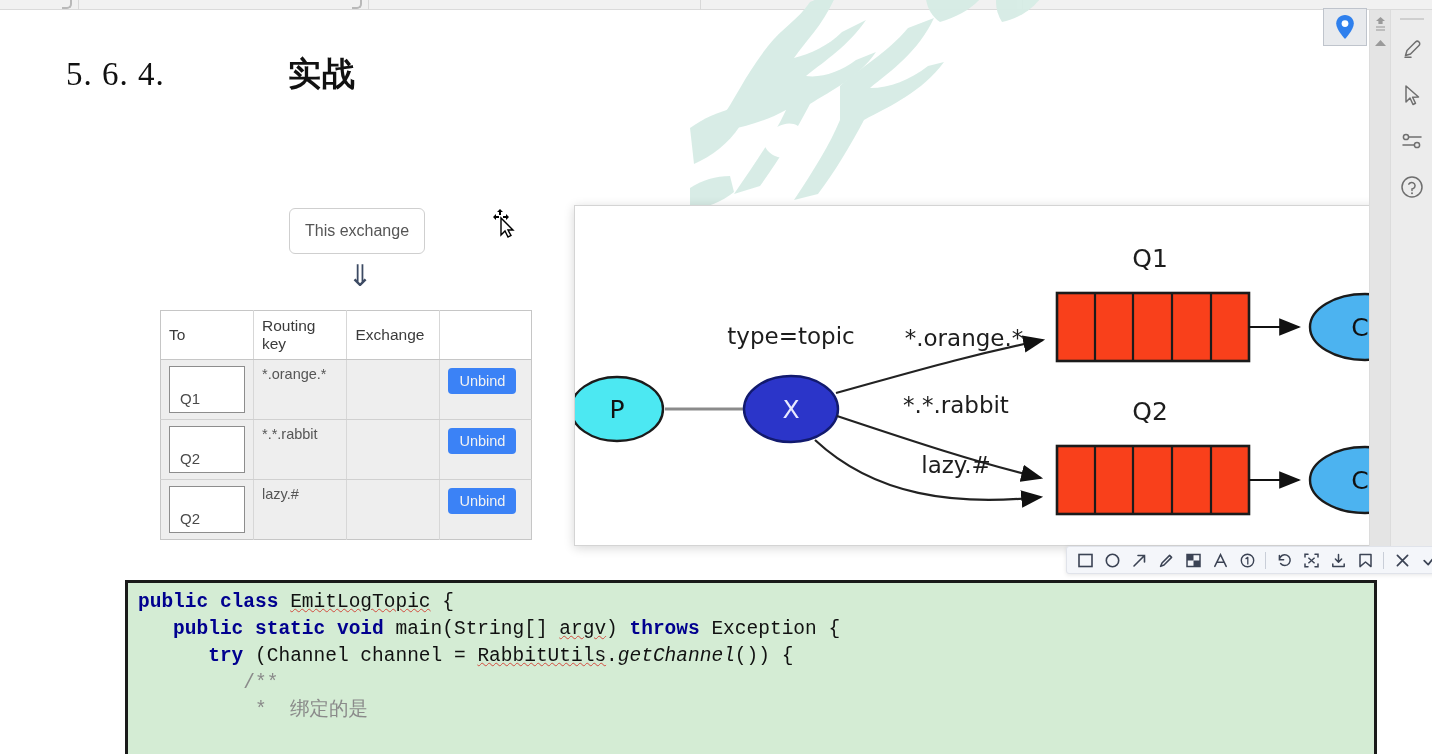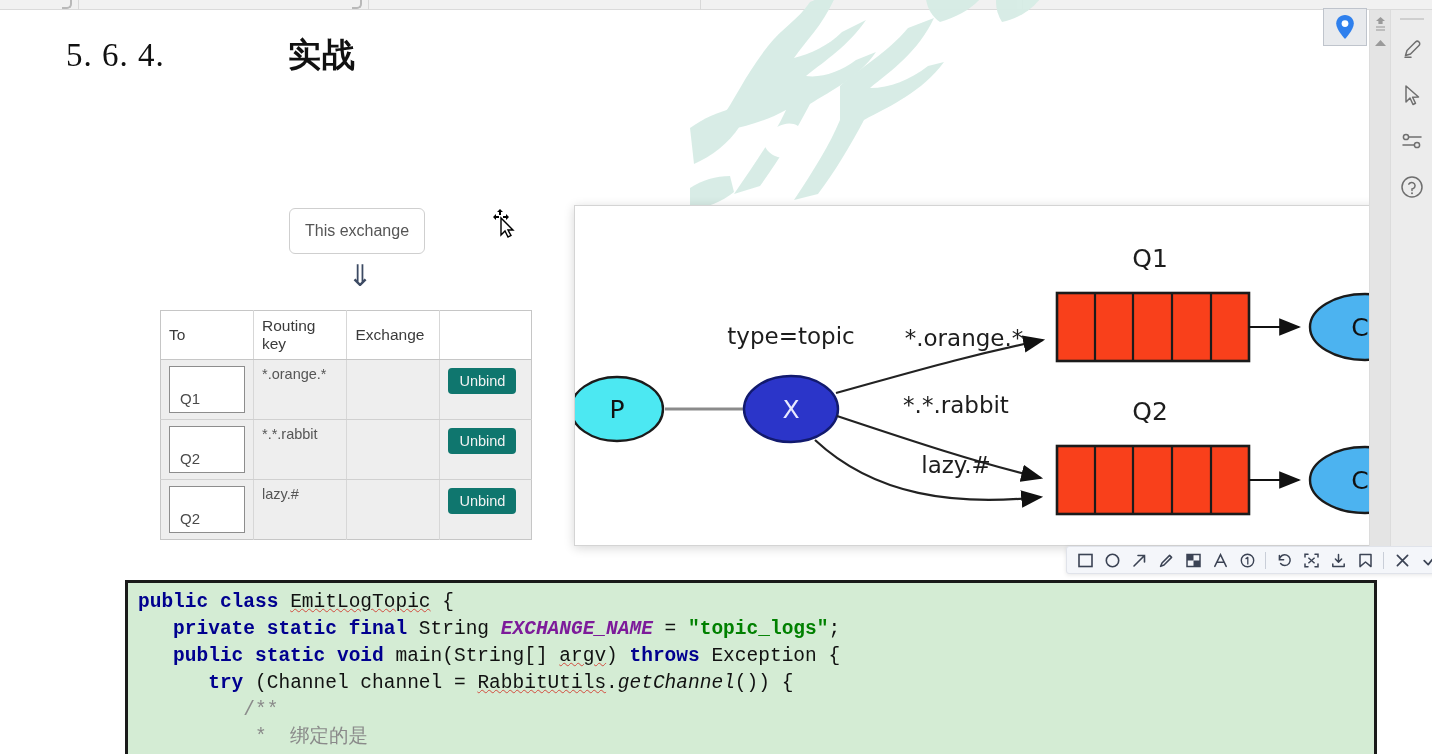--- a/index.html
+++ b/index.html
@@ -32,21 +32,21 @@
     position:absolute; left:690px; top:-20px; width:360px; height:230px;
     pointer-events:none; opacity:1;
   }
   .wm-mascot {
     position:absolute; right:18px; bottom:-4px; width:110px; height:72px;
     pointer-events:none;
   }
 
   
   .doc-heading {
-    position:absolute; left:66px; top:33px;
+    position:absolute; left:66px; top:52px;
     font-family:"Liberation Serif", serif;
     font-size:33px; color:#111; letter-spacing:1px; white-space:pre;
   }
   .doc-heading .cn { font-family:"DejaVu Sans", sans-serif; font-weight:700; }
 
   
   .exchange-title {
     position:absolute; left:156px; top:150px;
     font-size:29px; color:#5a5a5a; font-family:"Liberation Sans", sans-serif;
     letter-spacing:0.2px; white-space:nowrap;
@@ -90,21 +90,21 @@
   .col-args { width:101px; }
   .col-act { width:99px; }
   .qbox {
     display:block; width:76px; height:47px; background:#fff;
     border:1px solid #8d8d8d; position:relative;
   }
   .qbox span {
     position:absolute; left:10px; bottom:5px; font-size:15px; color:#4a4a4a;
   }
   .unbind-btn {
-    display:inline-block; background:#0f766e; color:#f2f2f2;
+    display:inline-block; background:#3b82f6; color:#f2f2f2;
     border:none; border-radius:4px; padding:5px 11px;
     font-size:14.5px; font-family:"Liberation Sans", sans-serif;
     margin-top:2px; cursor:pointer;
   }
 
   
   .overlay {
     position:absolute; left:574px; top:205px; width:858px; height:341px;
     background:#fff; border:1px solid #d4d4d4;
     box-shadow:0 2px 10px rgba(0,0,0,0.16);
@@ -472,21 +472,20 @@
         <circle cx="12" cy="12" r="10" fill="none" stroke="#6f6f6f" stroke-width="1.5"></circle>
         <path d="M8.8 9.2 A3.3 3.3 0 1 1 12 14 V15.6" fill="none" stroke="#6f6f6f" stroke-width="1.5" stroke-linecap="round"></path>
         <circle cx="12" cy="18.2" r="1" fill="#6f6f6f"></circle>
       </svg>
     </div>
   </div>
 
   <div class="code-block">
     <div id="code-lines">
         <div class="code-line"><span class="k">public </span><span class="k">class </span><span class="sq">EmitLogTopic</span><span class="id"> {</span></div>
-        <div class="code-line"><span class="k">   private static final </span><span class="id">String </span><span class="cst">EXCHANGE_NAME</span><span class="id"> = </span><span class="st">"topic_logs"</span><span class="id">;</span></div>
         <div class="code-line"><span class="k">   public static void </span><span class="id">main(String[] </span><span class="sq">argv</span><span class="id">) </span><span class="k">throws </span><span class="id">Exception {</span></div>
         <div class="code-line"><span class="k">      try </span><span class="id">(Channel channel = </span><span class="sq">RabbitUtils</span><span class="id">.</span><span class="mi">getChannel</span><span class="id">()) {</span></div>
         <div class="code-line"><span class="cm">         /**</span></div>
         <div class="code-line"><span class="cm">          *  绑定的是</span></div>
       </div>
   </div>
 
 </div>
 
 </body></html>

